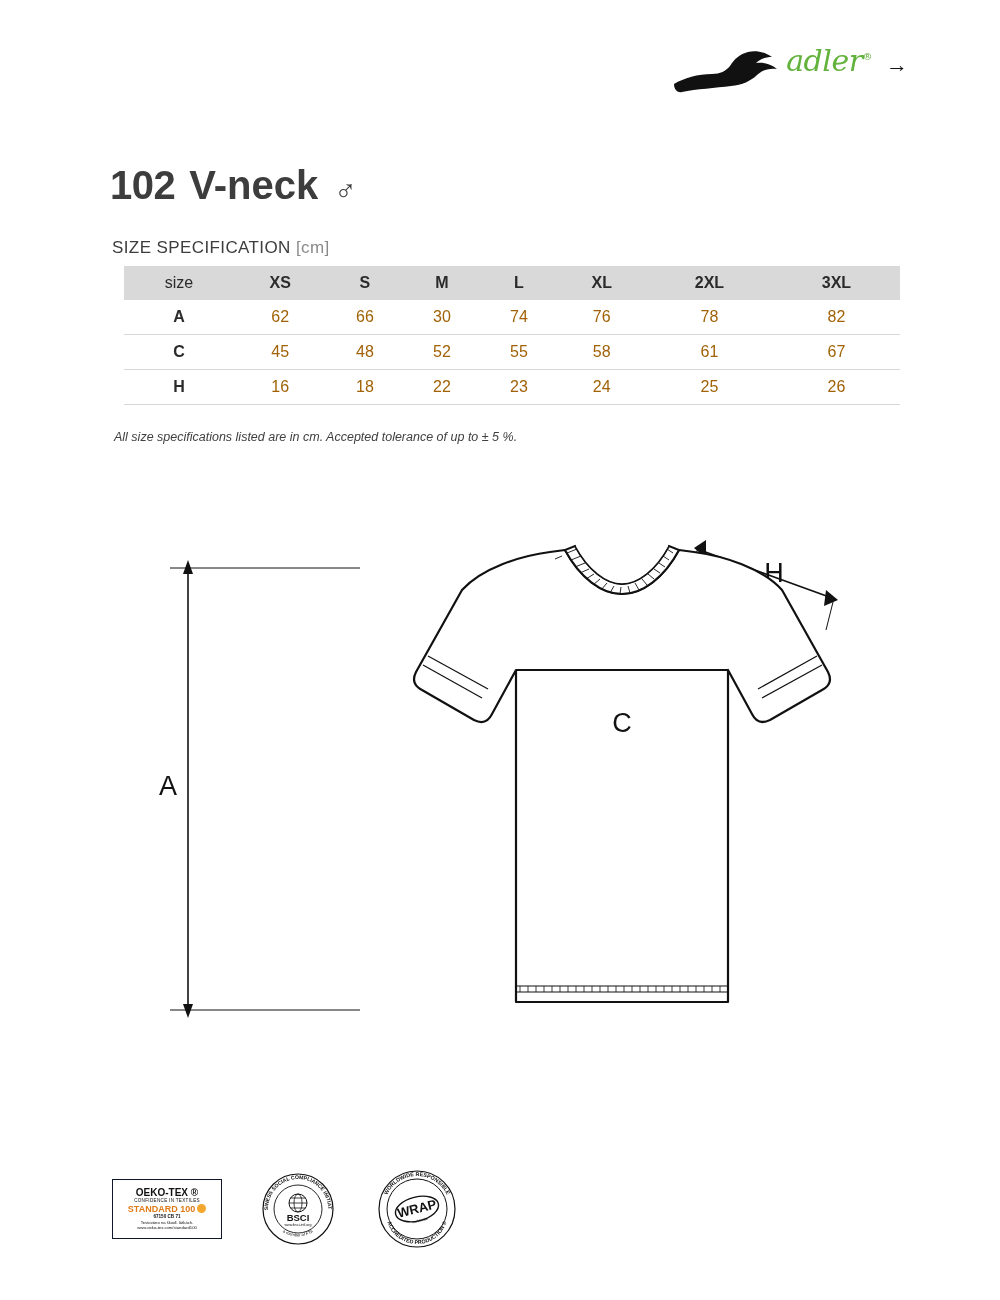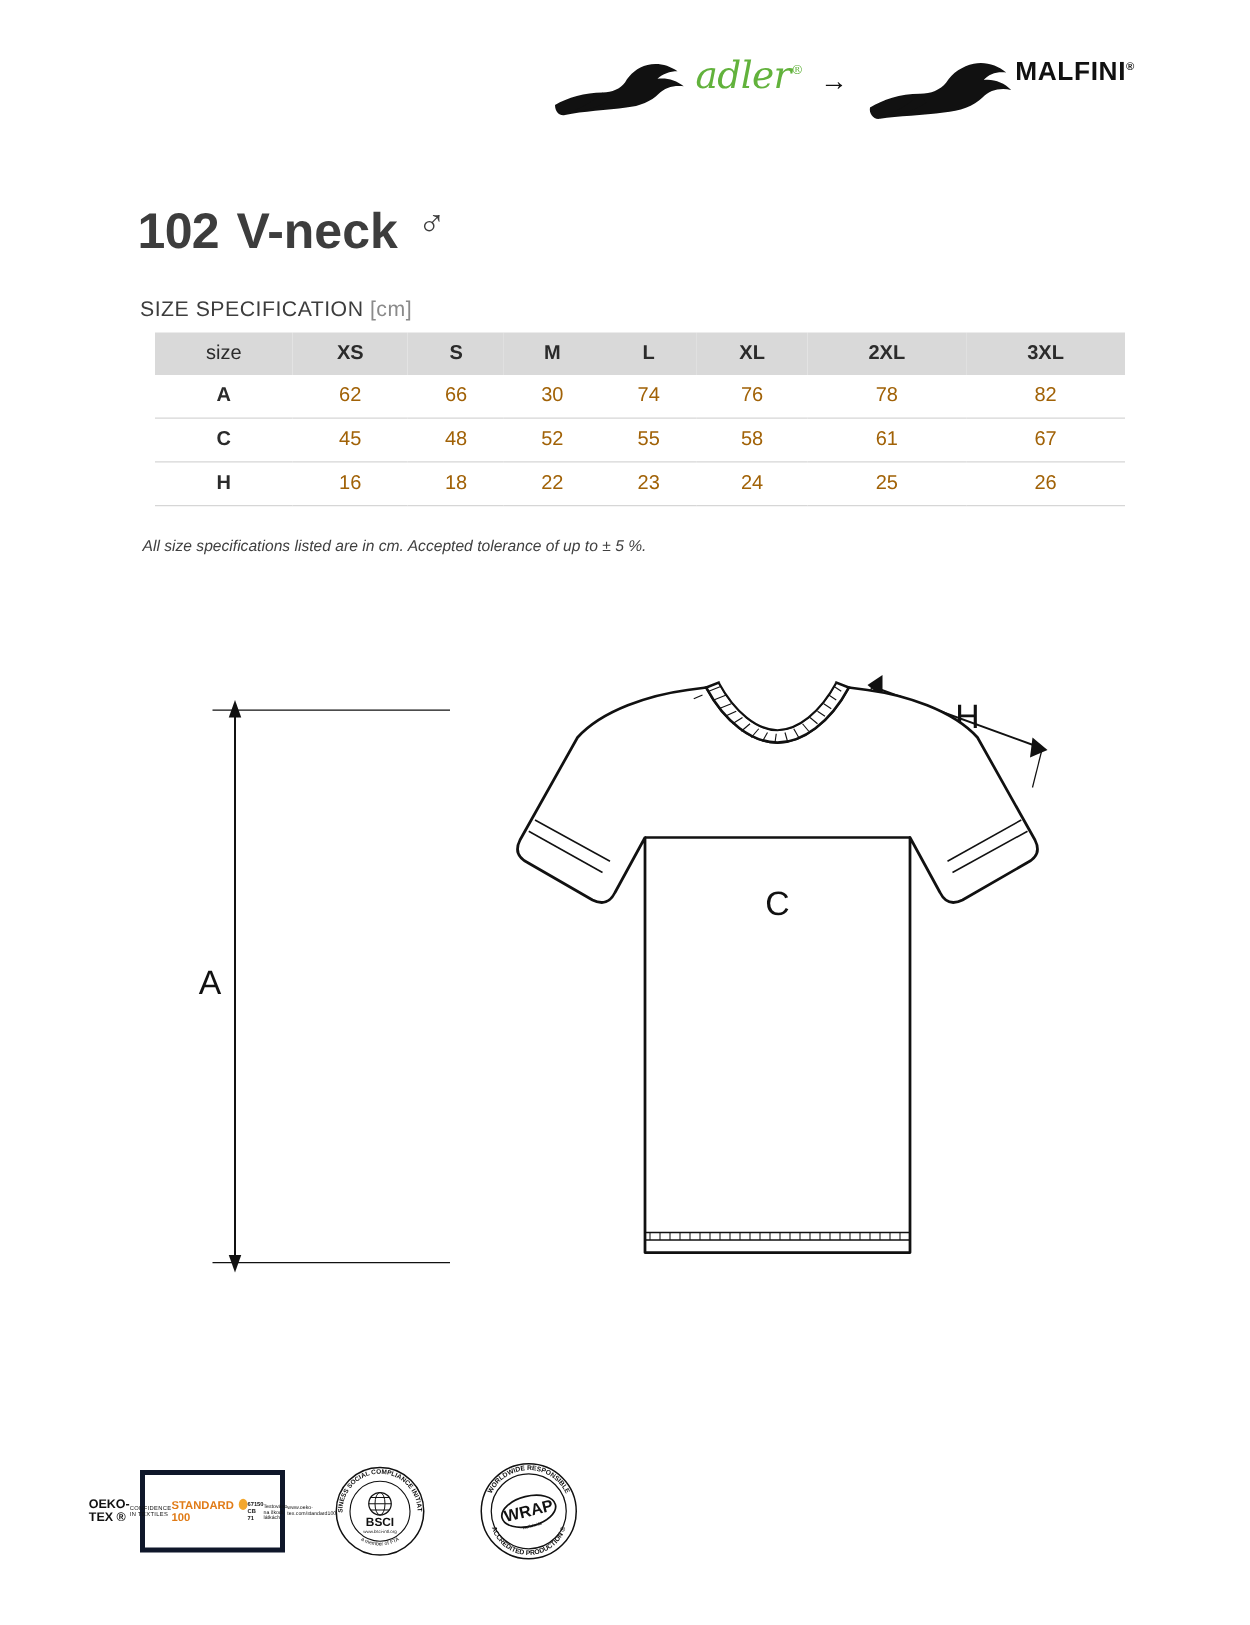--- a/index.html
+++ b/index.html
@@ -62,21 +62,21 @@
     font-size: 9px;
     vertical-align: super;
   }
 
   
   .title-row {
     position: absolute;
     top: 163px;
     left: 110px;
     display: flex;
-    align-items: flex-start;
+    align-items: flex-end;
     gap: 14px;
   }
   .title-code {
     font-size: 40px;
     font-weight: bold;
     color: #3d3d3d;
     letter-spacing: -0.5px;
   }
   .title-name {
     font-size: 40px;
@@ -166,23 +166,23 @@
     gap: 38px;
   }
   .cert {
     display: flex;
     align-items: center;
     justify-content: center;
   }
   .oekotex-box {
     width: 108px;
     height: 58px;
-    border: 4px solid #0f172a;
-    display: flex;
-    flex-direction: row;
+    border: 1px solid #0f172a;
+    display: flex;
+    flex-direction: column;
     align-items: center;
     justify-content: center;
     line-height: 1.15;
   }
   .oekotex-t1 {
     font-size: 10px;
     font-weight: bold;
     color: #111;
   }
   .oekotex-t2 {
@@ -229,29 +229,20 @@
       <path fill="#111" d="M6 40 C16 34, 30 30, 44 30 C52 30, 58 27, 62 22 C66 15, 72 10, 80 8 C88 6, 97 8, 104 13 C98 13, 92 15, 88 19 C95 18, 103 20, 109 25 C101 24, 94 26, 89 31 C83 37, 74 41, 63 42 C48 44, 28 45, 14 48 C10 49, 6 46, 6 40 Z"></path>
       <path fill="#111" d="M44 30 C38 36, 30 41, 20 45 C30 45, 40 42, 48 37 Z"></path>
     </svg>
     <div class="adler-word">
       <span>adler</span><sup>®</sup>
     </div>
   </div>
 
   <div class="brand-arrow">→</div>
 
-  <div class="brand-block">
-    <svg width="120" height="58" viewBox="0 0 120 58">
-      <path fill="#111" d="M4 42 C14 36, 28 31, 44 31 C53 31, 60 28, 65 22 C70 14, 78 9, 87 7 C96 5, 106 8, 113 14 C106 13, 99 15, 95 20 C103 19, 111 22, 117 28 C108 26, 100 28, 94 34 C87 41, 76 45, 63 46 C47 48, 26 49, 12 51 C7 52, 3 47, 4 42 Z"></path>
-      <path fill="#111" d="M44 31 C37 38, 28 44, 17 48 C29 48, 41 44, 49 38 Z"></path>
-    </svg>
-    <div class="malfini-word">
-      <span>MALFINI</span><sup>®</sup>
-    </div>
-  </div>
 </div>
 
 <div class="title-row">
   <span class="title-code">102</span>
   <span class="title-name">V-neck</span>
   <span class="title-gender">♂</span>
 </div>
 
 <div class="spec-heading">
   <span>SIZE SPECIFICATION</span>

